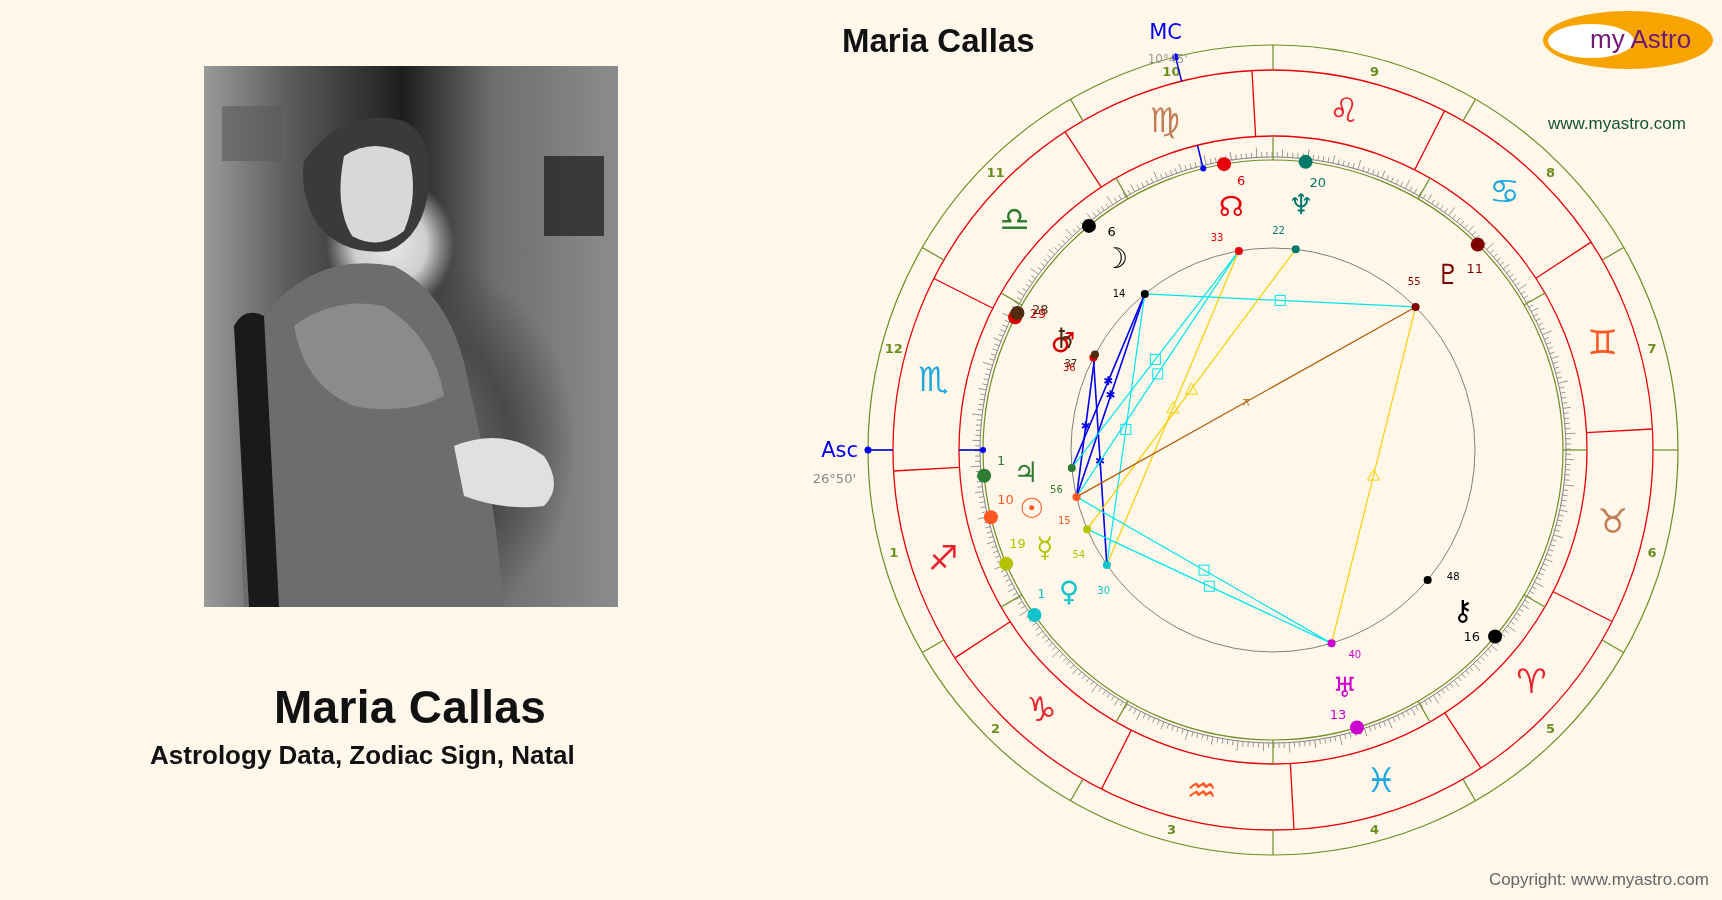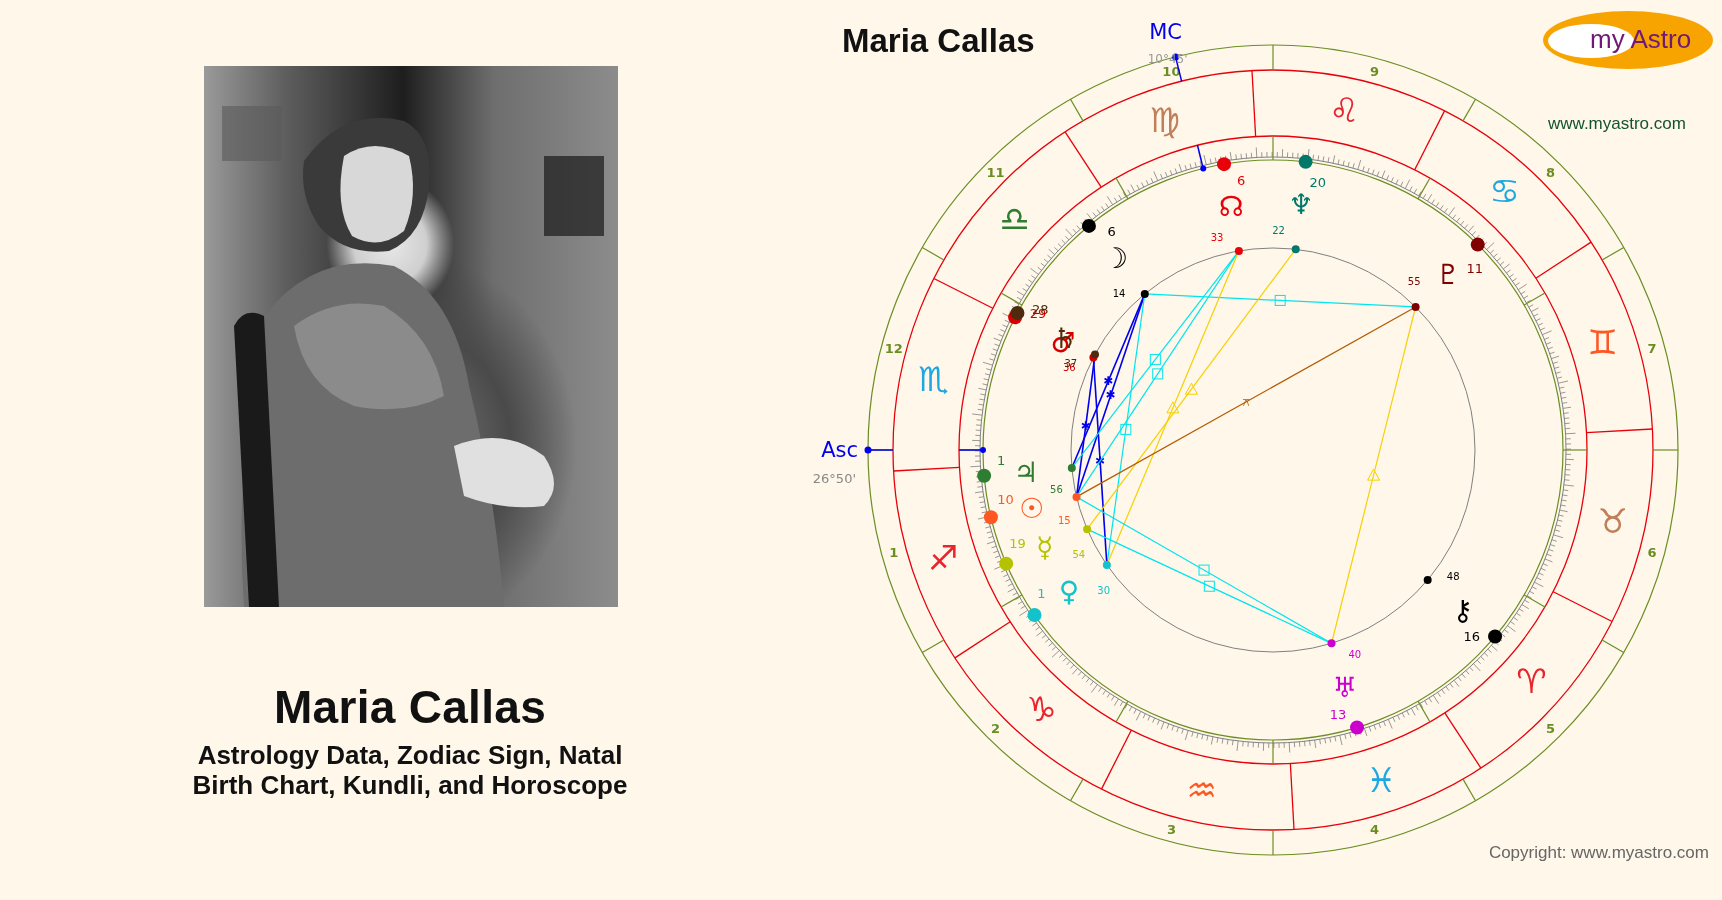--- a/index.html
+++ b/index.html
@@ -13,21 +13,21 @@
                 radial-gradient(ellipse 40% 35% at 50% 70%, #7a7a7a 0%, #4a4a4a 60%, rgba(0,0,0,0) 100%),
                 linear-gradient(90deg, #9a9a9a 0%, #5d5d5d 20%, #1e1e1e 48%, #6e6e6e 70%, #8c8c8c 100%);
     overflow: hidden;
   }
   .photo svg { position: absolute; left: 0; top: 0; }
   .person-name {
     position: absolute; left: 180px; width: 460px; top: 680px; text-align: center;
     font-size: 46px; font-weight: 700; letter-spacing: 0.3px;
   }
   .person-sub {
-    position: absolute; left: 150px; width: 520px; top: 740px; text-align: center;
+    position: absolute; left: 150px; width: 520px; top: 740px; 
     font-size: 26px; font-weight: 700; line-height: 30px;
   }
   .chart-title {
     position: absolute; left: 842px; top: 22px; font-size: 33px; font-weight: 700;
   }
   .logo {
     position: absolute; left: 1543px; top: 11px; width: 170px; height: 58px;
   }
   .logo-oval {
     position: absolute; left: 0; top: 0; width: 170px; height: 58px; border-radius: 50%;
@@ -37,21 +37,21 @@
     position: absolute; left: 5px; top: 13px; width: 86px; height: 34px; border-radius: 50%;
     background: #fff;
   }
   .logo-text {
     position: absolute; left: 47px; top: 13px; font-size: 26px; color: #701a75; white-space: nowrap;
   }
   .site-url {
     position: absolute; left: 1548px; top: 70px; font-size: 17px; color: #14532d; margin-top: 44px;
   }
   .copyright {
-    position: absolute; right: 13px; top: 843px; font-size: 17px; color: #666;
+    position: absolute; right: 13px; top: 870px; font-size: 17px; color: #666;
   }
   #chart { position: absolute; left: 0; top: 0; }
 </style>
 </head>
 <body>
 
 <div class="photo" title="Black and white portrait of Maria Callas seated in a chair">
   <svg width="414" height="541" viewBox="0 0 414 541">
     <rect x="0" y="0" width="414" height="541" fill="none"></rect>
     <rect x="18" y="40" width="60" height="55" fill="#5a5a5a" opacity="0.6"></rect>
@@ -61,21 +61,20 @@
     <path d="M60 250 Q110 185 190 200 Q250 230 265 320 Q290 420 300 541 L40 541 Q30 400 60 250 Z" fill="#6d6d6d"></path>
     <path d="M90 260 Q130 230 180 240 Q230 270 240 330 Q200 350 150 340 Q100 320 90 260 Z" fill="#a0a0a0" opacity="0.6"></path>
     <path d="M250 380 Q300 360 340 390 Q360 420 340 440 Q300 445 260 430 Z" fill="#e0e0e0"></path>
     <path d="M30 260 Q40 240 60 250 L75 541 L45 541 Z" fill="#1a1a1a"></path>
   </svg>
 </div>
 
 <div class="person-name">Maria Callas</div>
 <div class="person-sub">
   <div>Astrology Data, Zodiac Sign, Natal</div>
-  <div>Birth Chart, Kundli, and Horoscope</div>
 </div>
 
 <div class="chart-title">Maria Callas</div>
 
 <div class="logo">
   <div class="logo-oval"></div>
   <div class="logo-inner"></div>
   <div class="logo-text">my Astro</div>
 </div>
 <div class="site-url">www.myastro.com</div>

